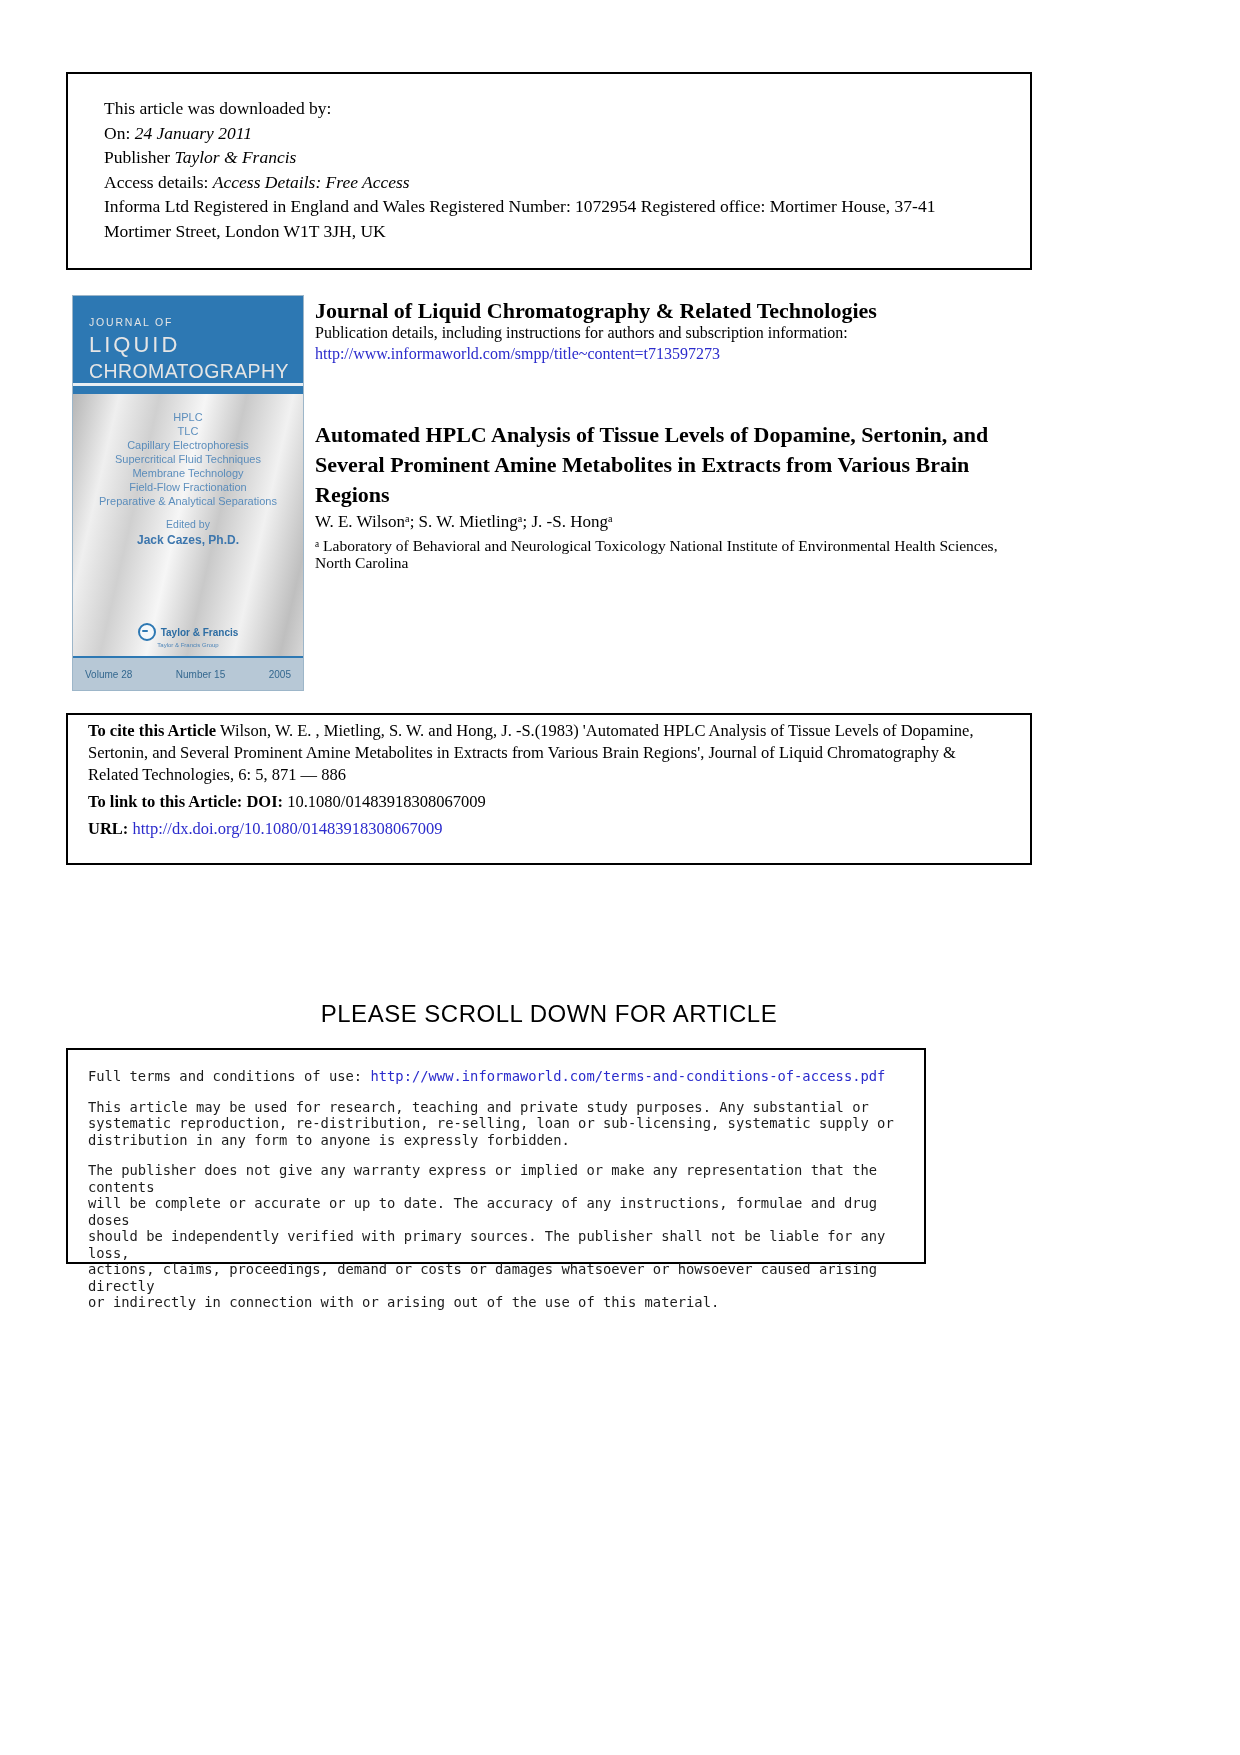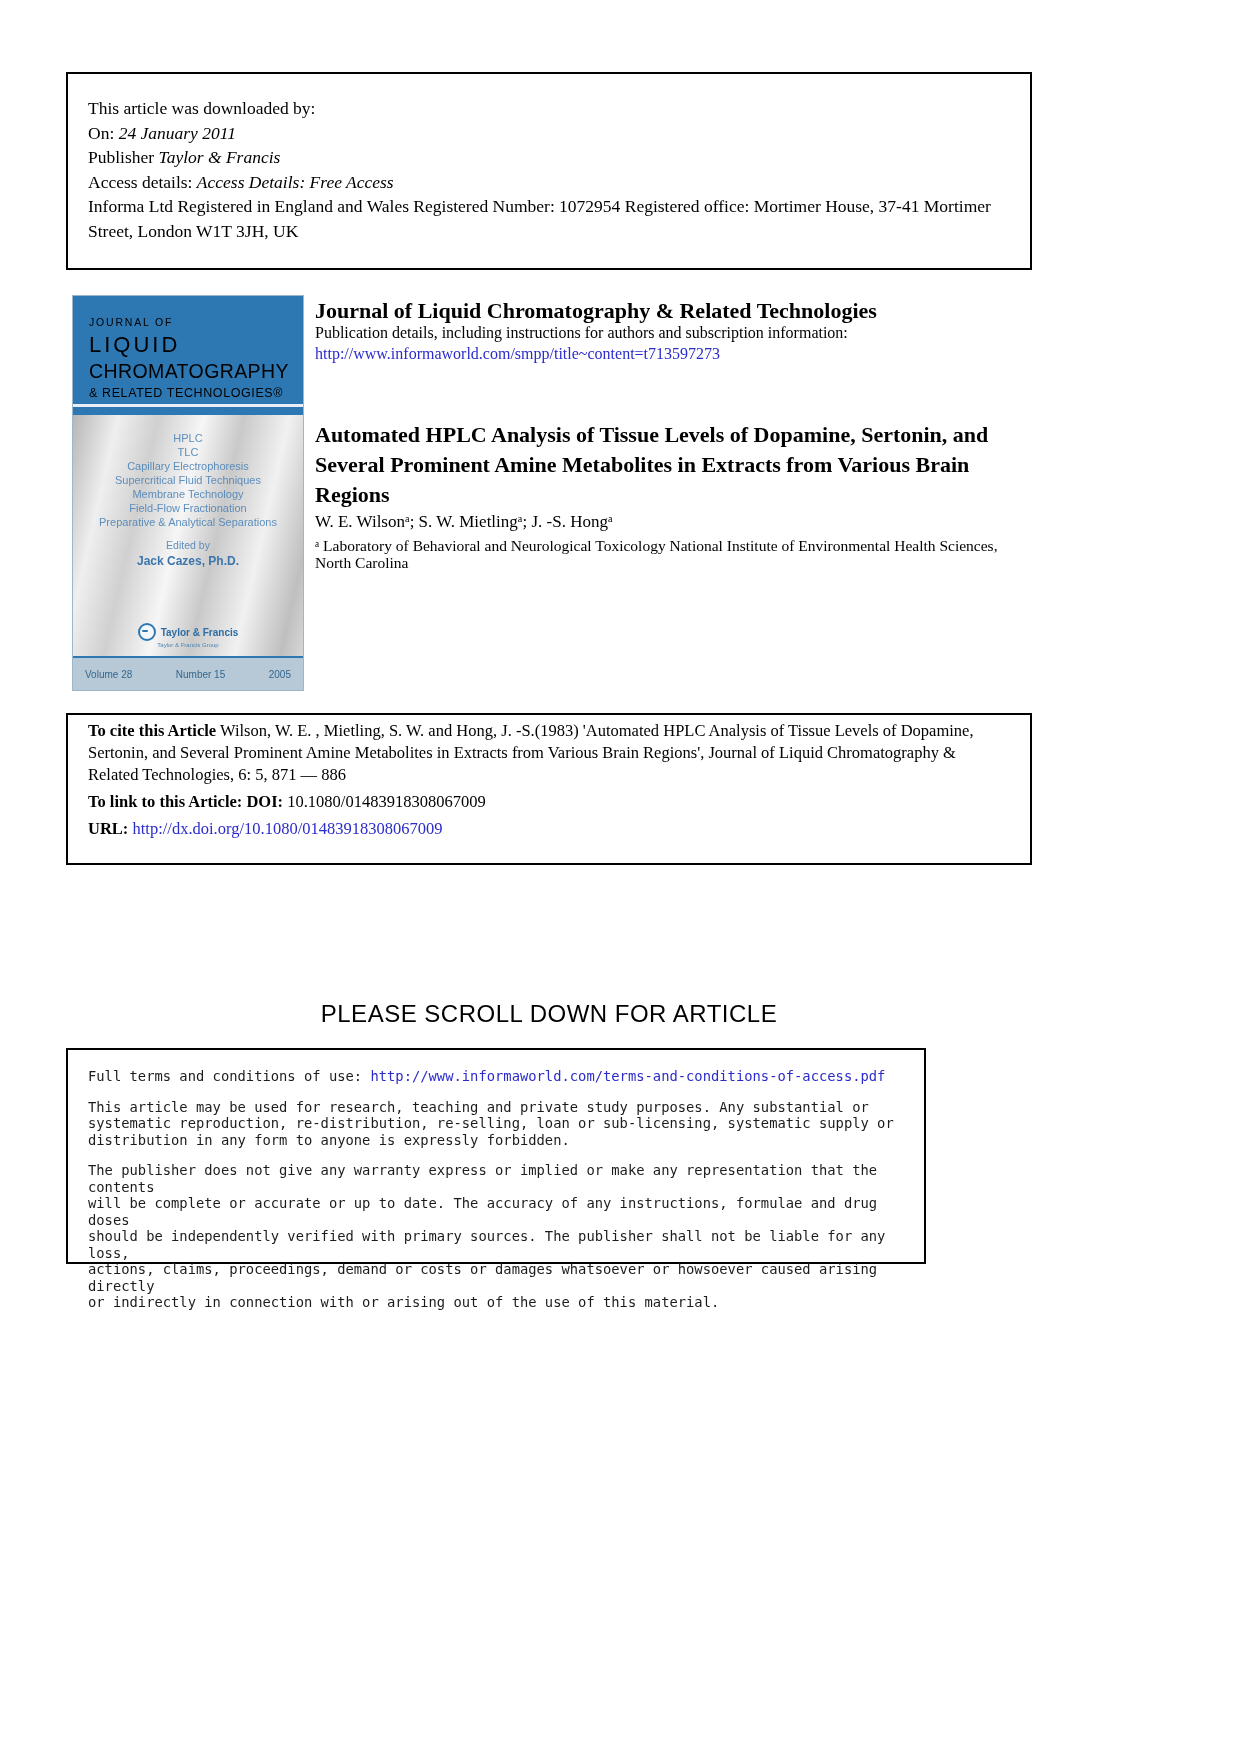--- a/index.html
+++ b/index.html
@@ -4,27 +4,27 @@
 <style>
   html,body { margin:0; padding:0; background:#ffffff; }
   .page {
     position:relative; width:1240px; height:1755px; background:#ffffff;
     font-family:"Liberation Serif", serif; color:#000;
     overflow:hidden;
   }
   .box { position:absolute; border:2px solid #000; box-sizing:border-box; background:#fff; }
 
   
-  .top-box { left:66px; top:72px; width:966px; height:198px; padding:22px 24px 0 20px; }
+  .top-box { left:66px; top:72px; width:966px; height:198px; padding:22px 24px 0 36px; }
   .top-box .ln { font-size:17.5px; line-height:24.5px; }
   .top-box i { font-style:italic;margin-top:12px; }
 
   
   .cover { position:absolute; left:73px; top:296px; width:230px; height:394px; display:flex; flex-direction:column; box-shadow:0 0 0 1px #9db6c9; }
-  .cover-masthead { background:#2d78b3; height:108px; padding:20px 0 16px 16px; box-sizing:border-box; color:#000000; font-family:"Liberation Sans", sans-serif; }
+  .cover-masthead { background:#2d78b3; height:87px; padding:20px 0 16px 16px; box-sizing:border-box; color:#e5e5e5; font-family:"Liberation Sans", sans-serif; }
   .cm-journal-of { font-size:10.5px; letter-spacing:1.8px; margin-bottom:4px; }
   .cm-liquid { font-size:22px; letter-spacing:3px; margin-bottom:2px; }
   .cm-chroma { font-size:19.5px; letter-spacing:0.4px; margin-bottom:3px; }
   .cm-related { font-size:12.5px; letter-spacing:0.6px; }
   .cover-gap-white { height:3px; background:#e8eef3; }
   .cover-gap-blue { height:8px; background:#2d78b3; }
   .cover-body {
     flex:1; display:flex; flex-direction:column; align-items:center; text-align:center;
     background:linear-gradient(103deg,#b6b6b6 0%,#efefef 16%,#d0d0d0 30%,#f6f6f6 46%,#c9c9c9 60%,#f1f1f1 76%,#bfbfbf 92%,#d7d7d7 100%);
     font-family:"Liberation Sans", sans-serif; color:#4e85b8; padding-top:16px; box-sizing:border-box;

